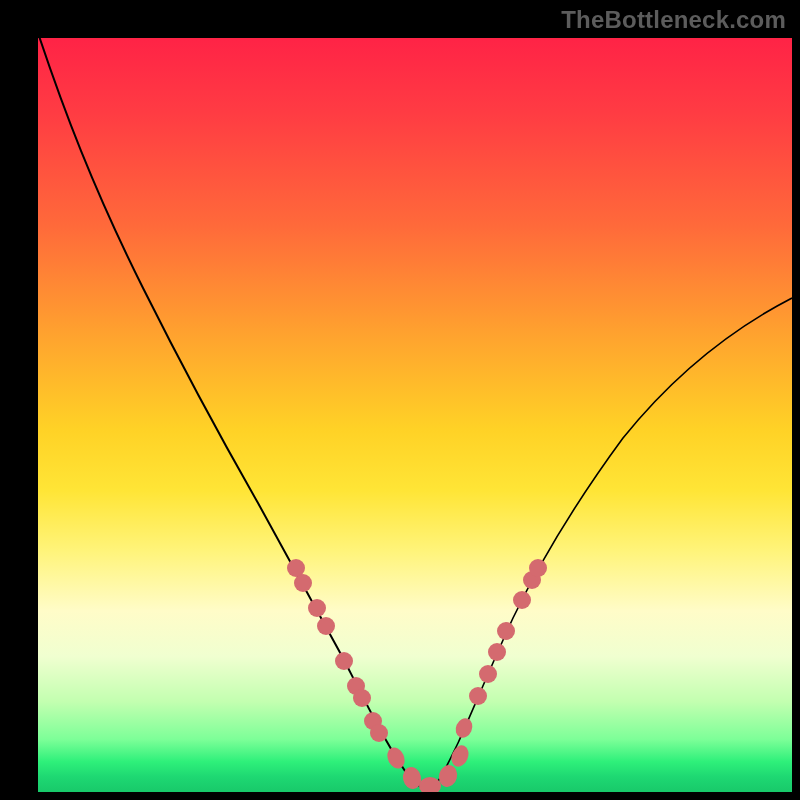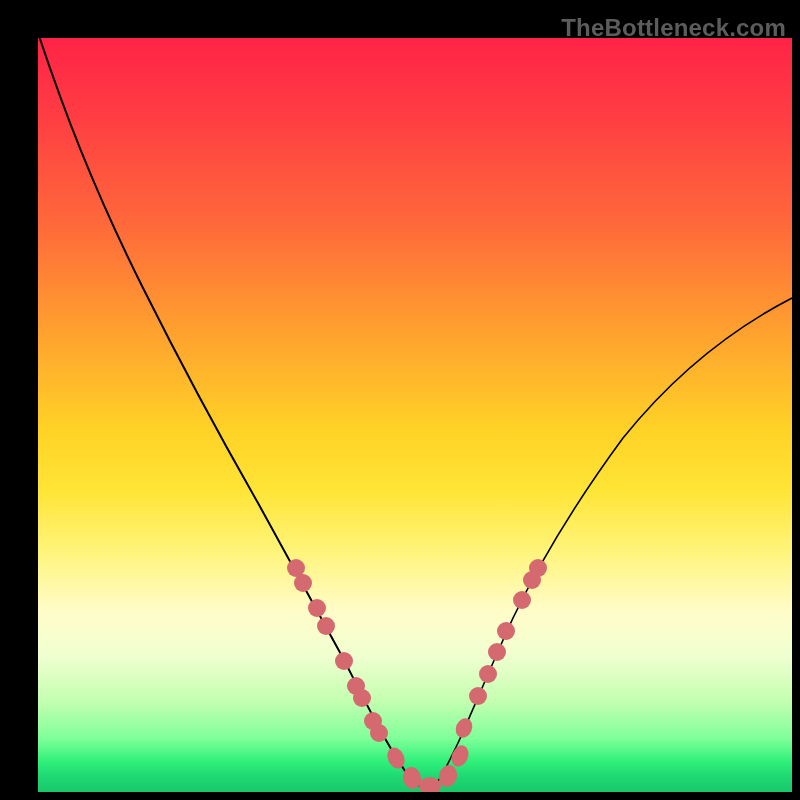--- a/index.html
+++ b/index.html
@@ -36,21 +36,21 @@
       #f0ffd0 82%,
       #c3ffb0 88%,
       #7dff98 93%,
       #2ef07a 96%,
       #1ed872 98%,
       #18c96a 100%
     );
   }
   .watermark {
     position: absolute;
-    top: 14px;
+    top: 6px;
     right: 14px;
     font-family: Arial, Helvetica, sans-serif;
     font-size: 24px;
     font-weight: 600;
     color: #5c5c5c;
     letter-spacing: 0.2px;
     user-select: none;
   }
   svg.curves {
     position: absolute;

